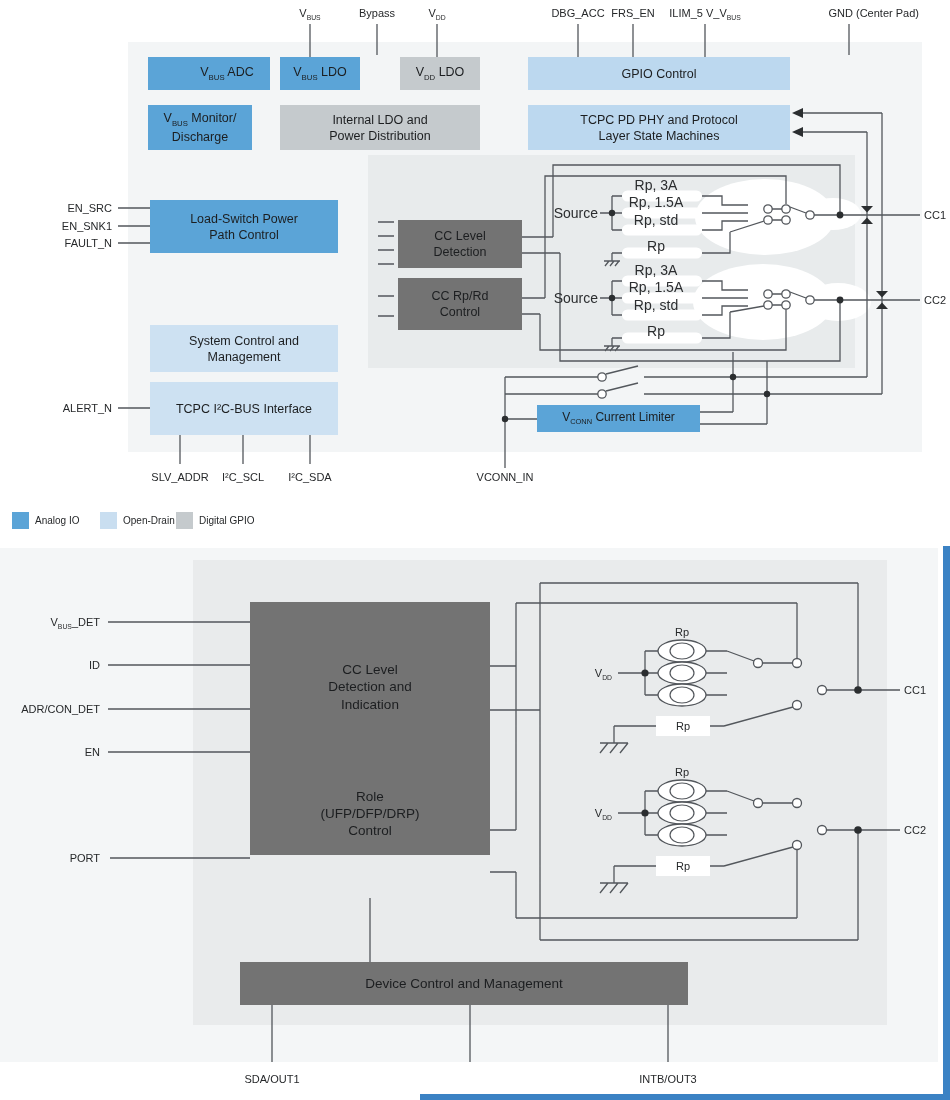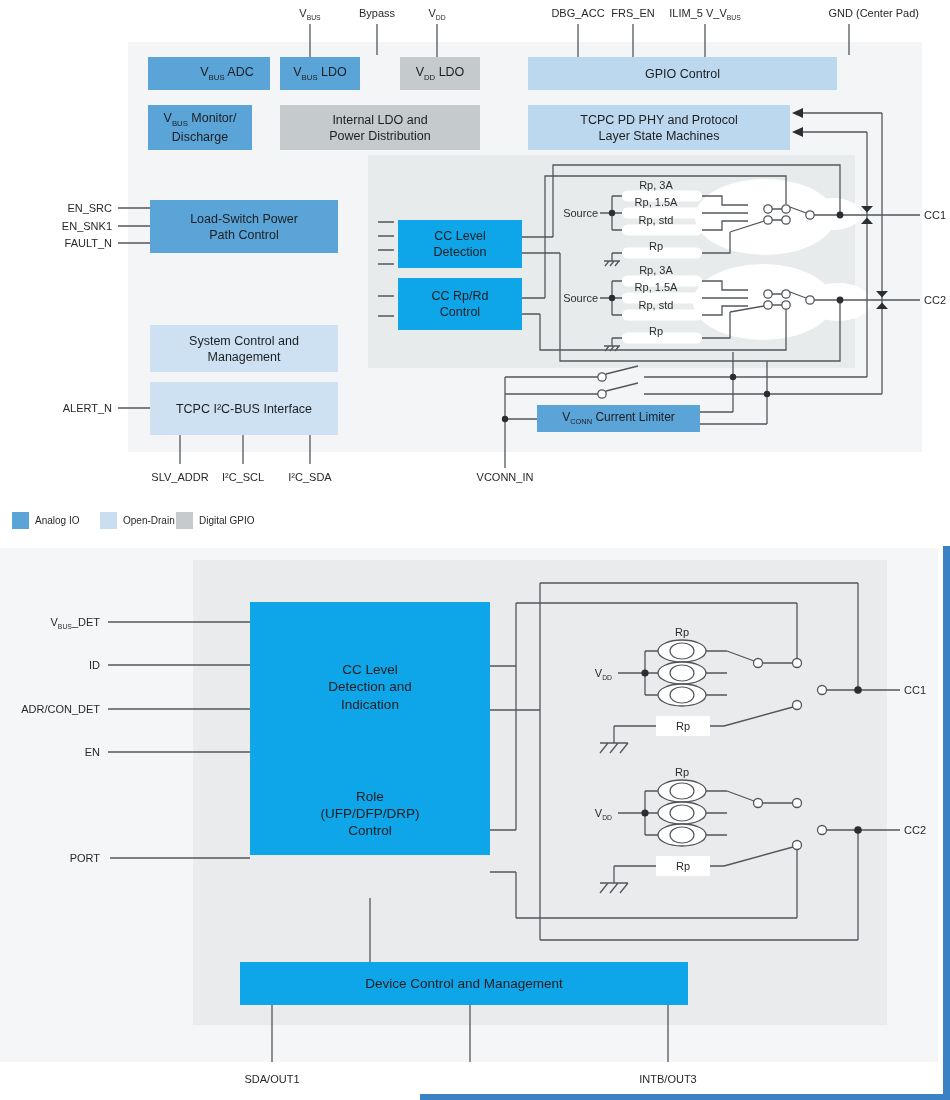--- a/index.html
+++ b/index.html
@@ -6,26 +6,26 @@
   #root{position:relative;width:950px;height:1100px;background:#fff;overflow:hidden;
         font-family:"Liberation Sans", sans-serif;color:#1c1e20;}
   .panel{position:absolute;}
   .blk{position:absolute;display:flex;align-items:center;justify-content:center;
        text-align:center;font-size:12.5px;line-height:1.28;}
   .blk span{white-space:pre-line;}
   .c-blue{background:#5ba4d7;}
   .c-lblue{background:#bcd8ef;}
   .c-lblue2{background:#cde1f2;}
   .c-gray{background:#c5cacd;}
-  .c-white{background:#0ea5e9;}
+  .c-white{background:#737373;}
   .f2blk{font-size:13.5px;}
   .pin{position:absolute;font-size:11px;color:#26282a;height:15px;line-height:15px;}
   .pin-c{text-align:center;}
   .pin-r{text-align:right;}
-  .cl{position:absolute;font-size:11px;color:#2b2d2f;height:12px;line-height:12px;text-align:center;}
+  .cl{position:absolute;font-size:14px;color:#2b2d2f;height:12px;line-height:12px;text-align:center;}
   .cl-r{text-align:right;}
   .cl2{position:absolute;font-size:11px;color:#26282a;height:14px;line-height:14px;text-align:center;}
   .cl2-r{text-align:right;}
   sub{font-size:0.62em;}
   svg{position:absolute;left:0;top:0;}
   .legend-swatch{position:absolute;width:17px;height:17px;}
   .legend-label{position:absolute;font-size:10px;height:16px;line-height:16px;color:#26282a;}
   .accent{position:absolute;}
 </style>
 </head>
@@ -191,21 +191,21 @@
 
   <div class="blk c-blue" style="left:148px;top:57px;width:86px;height:33px;padding-left:36px;">
       <span>V<sub>BUS</sub> ADC</span>
     </div>
   <div class="blk c-blue" style="left:280px;top:57px;width:80px;height:33px;">
       <span>V<sub>BUS</sub> LDO</span>
     </div>
   <div class="blk c-gray" style="left:400px;top:57px;width:80px;height:33px;">
       <span>V<sub>DD</sub> LDO</span>
     </div>
-  <div class="blk c-lblue" style="left:528px;top:57px;width:309px;height:33px;">
+  <div class="blk c-lblue" style="left:528px;top:57px;width:262px;height:33px;">
       <span>GPIO Control</span>
     </div>
   <div class="blk c-blue" style="left:148px;top:105px;width:104px;height:45px;">
       <span>V<sub>BUS</sub> Monitor/
 Discharge</span>
     </div>
   <div class="blk c-gray" style="left:280px;top:105px;width:200px;height:45px;">
       <span>Internal LDO and
 Power Distribution</span>
     </div>

